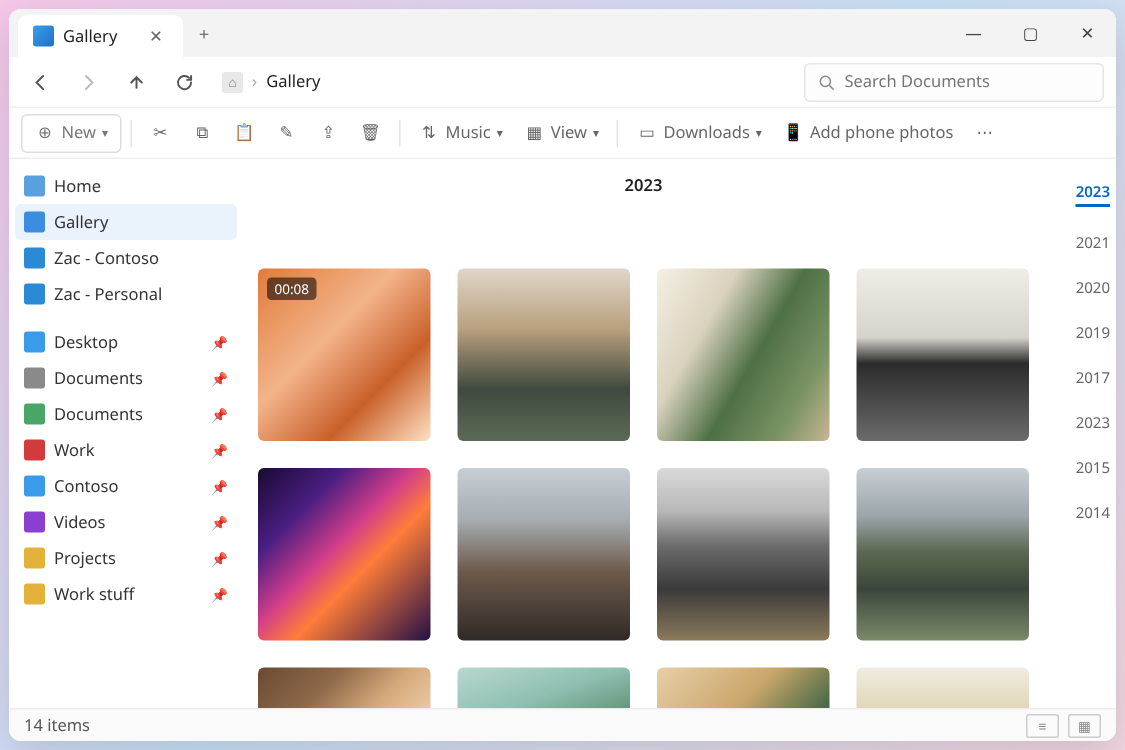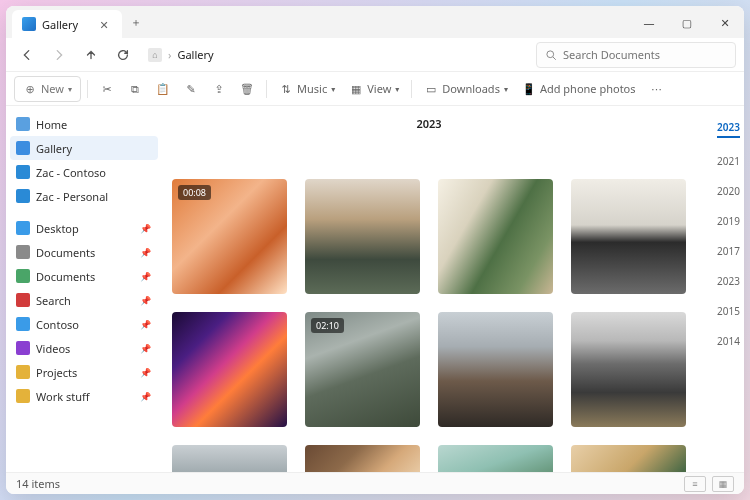--- a/index.html
+++ b/index.html
@@ -190,21 +190,21 @@
             <span>Documents</span>
             <span class="sbpin">📌</span>
           </div>
           <div class="sbitem">
             <span class="sbicon" style="background: rgb(74, 165, 104);"></span>
             <span>Documents</span>
             <span class="sbpin">📌</span>
           </div>
           <div class="sbitem">
             <span class="sbicon" style="background: rgb(209, 59, 59);"></span>
-            <span>Search</span>
+            <span>Work</span>
             <span class="sbpin">📌</span>
           </div>
           <div class="sbitem">
             <span class="sbicon" style="background: rgb(58, 155, 232);"></span>
             <span>Contoso</span>
             <span class="sbpin">📌</span>
           </div>
           <div class="sbitem">
             <span class="sbicon" style="background: rgb(138, 63, 209);"></span>
             <span>Videos</span>
@@ -226,23 +226,20 @@
     <div class="main">
       <div class="year-sub">2023</div>
       <div class="grid" id="gallery-grid">
           <div class="tile" style="background: linear-gradient(135deg, rgb(224, 123, 58) 0%, rgb(243, 180, 138) 40%, rgb(201, 96, 42) 70%, rgb(255, 225, 196) 100%);">
             <div class="badge">00:08</div>
           </div>
           <div class="tile" style="background: linear-gradient(rgb(224, 214, 201) 0%, rgb(185, 160, 126) 35%, rgb(62, 74, 62) 70%, rgb(92, 107, 87) 100%);"></div>
           <div class="tile" style="background: linear-gradient(120deg, rgb(245, 240, 228) 0%, rgb(217, 210, 189) 30%, rgb(78, 112, 69) 55%, rgb(122, 147, 100) 80%, rgb(201, 182, 148) 100%);"></div>
           <div class="tile" style="background: linear-gradient(rgb(240, 237, 230) 0%, rgb(214, 211, 203) 40%, rgb(43, 43, 43) 55%, rgb(107, 107, 107) 100%);"></div>
           <div class="tile" style="background: linear-gradient(135deg, rgb(26, 10, 51) 0%, rgb(74, 30, 130) 25%, rgb(209, 61, 138) 45%, rgb(255, 125, 58) 60%, rgb(36, 16, 70) 100%);"></div>
-          <div class="tile" style="background: linear-gradient(160deg, rgb(126, 138, 134) 0%, rgb(170, 179, 174) 30%, rgb(94, 107, 92) 55%, rgb(62, 74, 58) 100%);">
-            <div class="badge">02:10</div>
-          </div>
           <div class="tile" style="background: linear-gradient(rgb(200, 207, 212) 0%, rgb(166, 173, 178) 30%, rgb(109, 90, 74) 60%, rgb(47, 42, 38) 100%);"></div>
           <div class="tile" style="background: linear-gradient(rgb(217, 217, 217) 0%, rgb(184, 184, 184) 25%, rgb(108, 108, 108) 45%, rgb(58, 58, 58) 70%, rgb(138, 122, 90) 100%);"></div>
           <div class="tile" style="background: linear-gradient(rgb(201, 207, 211) 0%, rgb(154, 165, 169) 28%, rgb(91, 106, 82) 48%, rgb(58, 70, 58) 70%, rgb(122, 138, 106) 100%);"></div>
           <div class="tile" style="background: linear-gradient(135deg, rgb(106, 74, 52) 0%, rgb(141, 106, 74) 25%, rgb(214, 169, 122) 45%, rgb(240, 217, 184) 70%, rgb(255, 233, 208) 100%);"></div>
           <div class="tile" style="background: linear-gradient(160deg, rgb(185, 215, 208) 0%, rgb(143, 192, 178) 25%, rgb(90, 138, 106) 50%, rgb(58, 90, 70) 75%, rgb(217, 230, 218) 100%);"></div>
           <div class="tile" style="background: linear-gradient(135deg, rgb(232, 207, 168) 0%, rgb(201, 166, 106) 35%, rgb(74, 106, 70) 60%, rgb(106, 138, 90) 85%);"></div>
           <div class="tile" style="background: linear-gradient(rgb(240, 236, 224) 0%, rgb(217, 205, 168) 35%, rgb(184, 160, 106) 65%, rgb(138, 112, 66) 100%);"></div>
           <div class="tile" style="background: linear-gradient(135deg, rgb(240, 232, 216) 0%, rgb(214, 198, 166) 40%, rgb(166, 180, 138) 70%, rgb(106, 138, 90) 100%);"></div>
         </div>
     </div>

